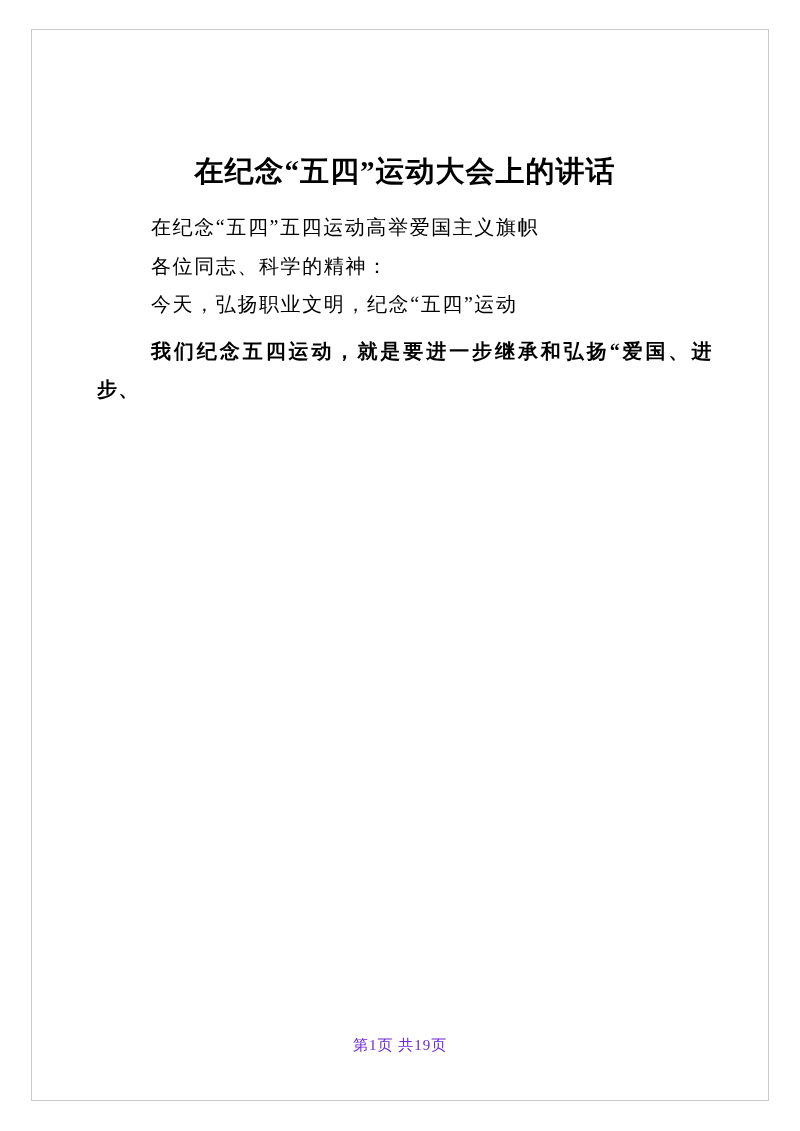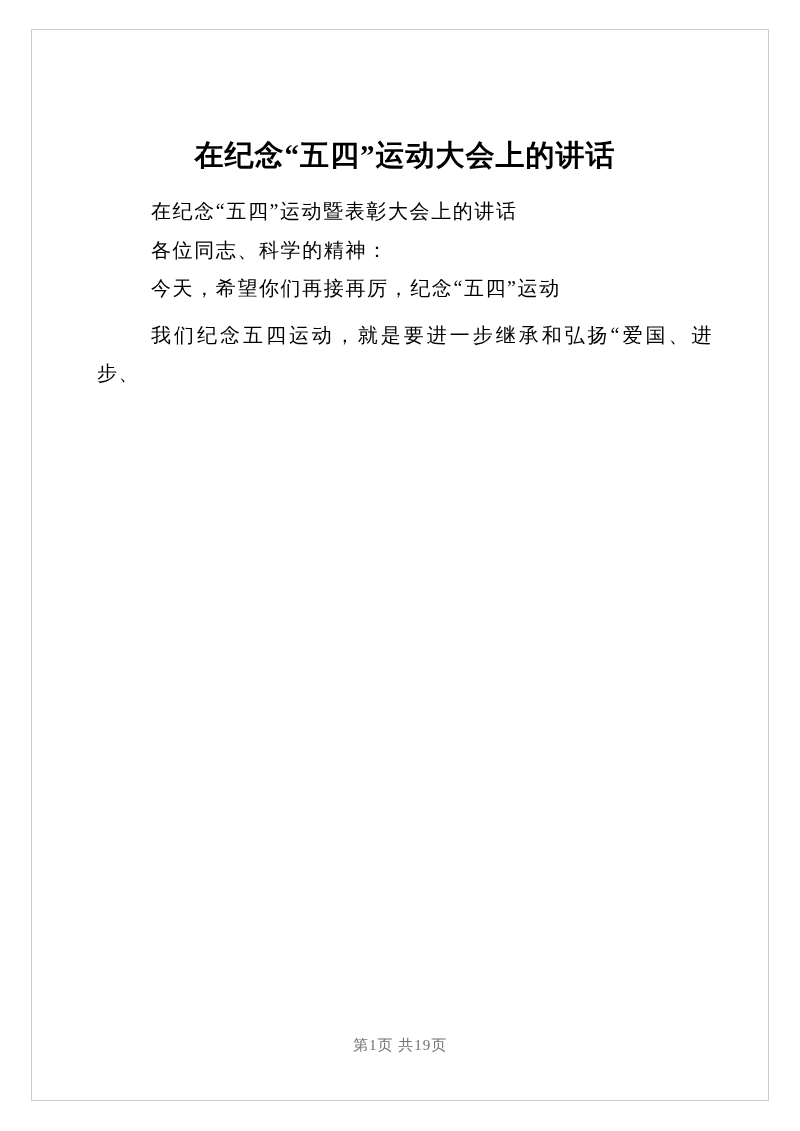--- a/index.html
+++ b/index.html
@@ -31,60 +31,60 @@
     position: absolute;
     left: 97px;
     top: 134px;
     width: 616px;
   }
   .doc-title {
     font-size: 29px;
     font-weight: bold;
     text-align: center;
     letter-spacing: 1px;
-    margin: 0 0 16px 0;
+    margin: 16px 0 16px 0;
     line-height: 42px;
   }
   .body-text p {
     font-size: 20px;
     line-height: 38.6px;
     letter-spacing: 1.6px;
     text-align: justify;
     margin: 0;
     word-break: break-all;
   }
   .body-text p.indent { text-indent: 54px; }
   .body-text p.noindent { text-indent: 0; }
-  .body-text p.last-para { margin-top: 8px; }
+  .body-text p.last-para { margin-top: 8px; font-weight: bold; }
   .footer {
     position: absolute;
     top: 1036px;
     left: 0;
     width: 800px;
     text-align: center;
     font-size: 15px;
     letter-spacing: 1px;
-    color: #737373;
+    color: #6d28d9;
   }
 </style>
 </head>
 <body>
 
 <div class="page">
 
   <div class="page-border"></div>
 
   <div class="content">
 
     <h1 class="doc-title">在纪念“五四”运动大会上的讲话</h1>
 
     <div class="body-text">
-      <p class="indent">在纪念“五四”运动暨表彰大会上的讲话</p>
+      <p class="indent">在纪念“五四”五四运动高举爱国主义旗帜</p>
       <p class="indent">各位同志、科学的精神：</p>
-      <p class="indent">今天，希望你们再接再厉，纪念“五四”运动</p>
+      <p class="indent">今天，弘扬职业文明，纪念“五四”运动</p>
       <p class="indent last-para">我们纪念五四运动，就是要进一步继承和弘扬“爱国、进步、</p>
     </div>
 
   </div>
 
   <div class="footer">
     <span>第1页 共19页</span>
   </div>
 
 </div>

